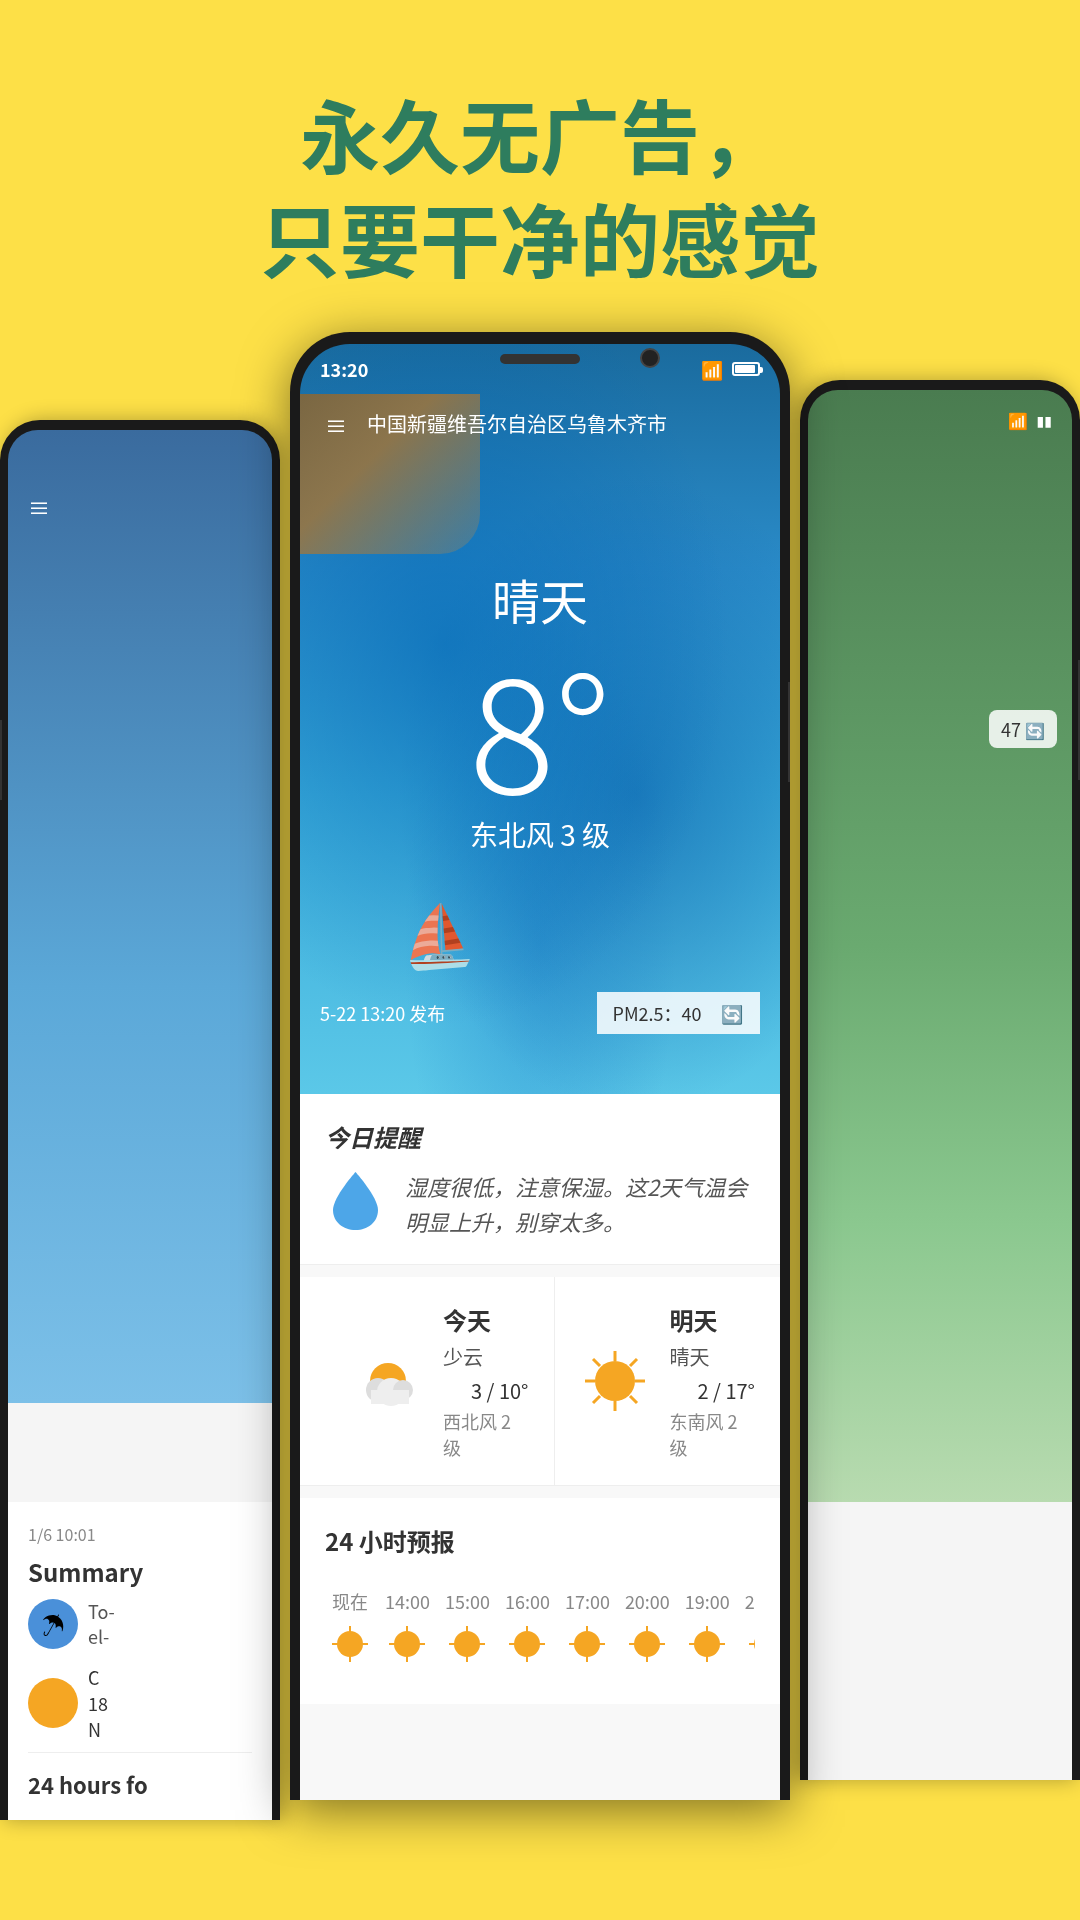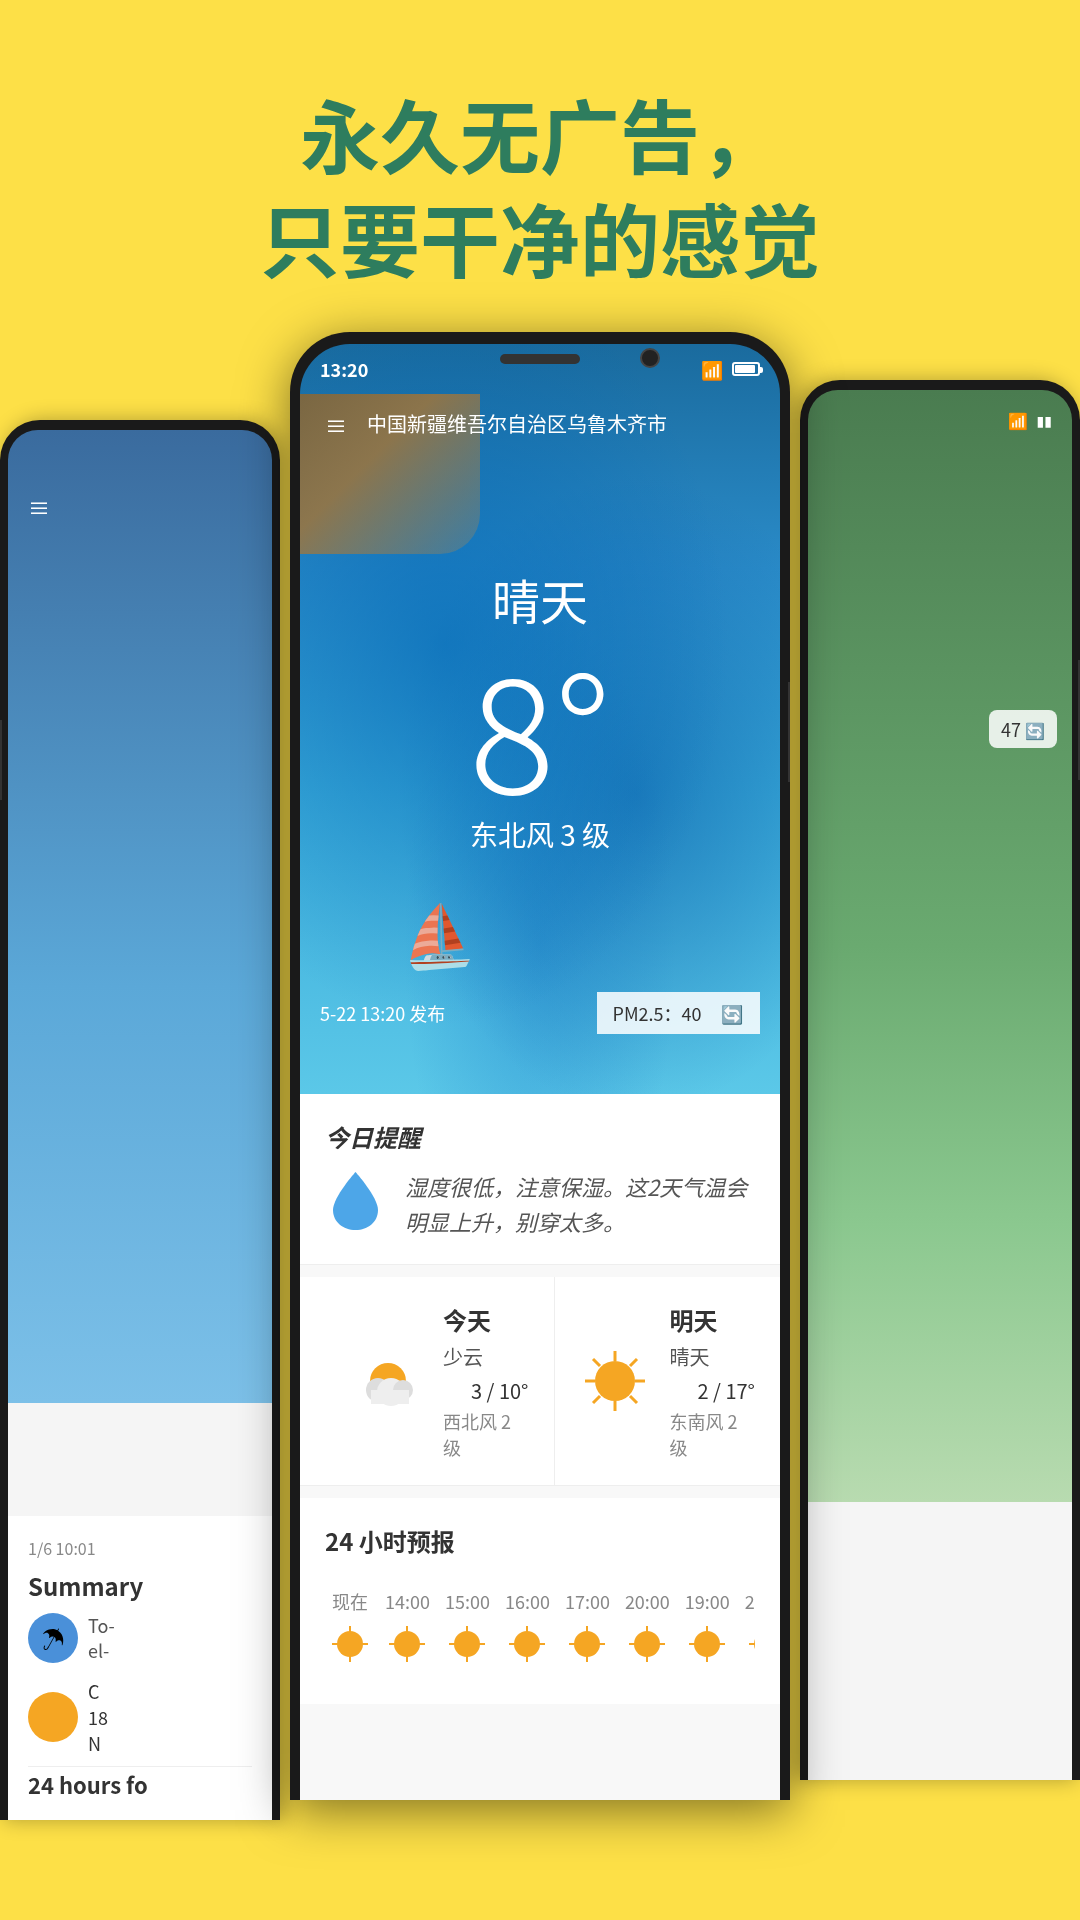--- a/index.html
+++ b/index.html
@@ -136,21 +136,21 @@
     .phone-left-today-text {
       font-size: 18px;
       color: #333;
     }
 
     .phone-left-24h {
       font-size: 22px;
       font-weight: bold;
       color: #333;
       border-top: 1px solid #eee;
-      padding-top: 1px;
+      padding-top: 15px;
     }
 
     
     .phone-right {
       position: absolute;
       right: 0px;
       top: 60px;
       width: 280px;
       height: 1400px;
       background: #1a1a1a;

